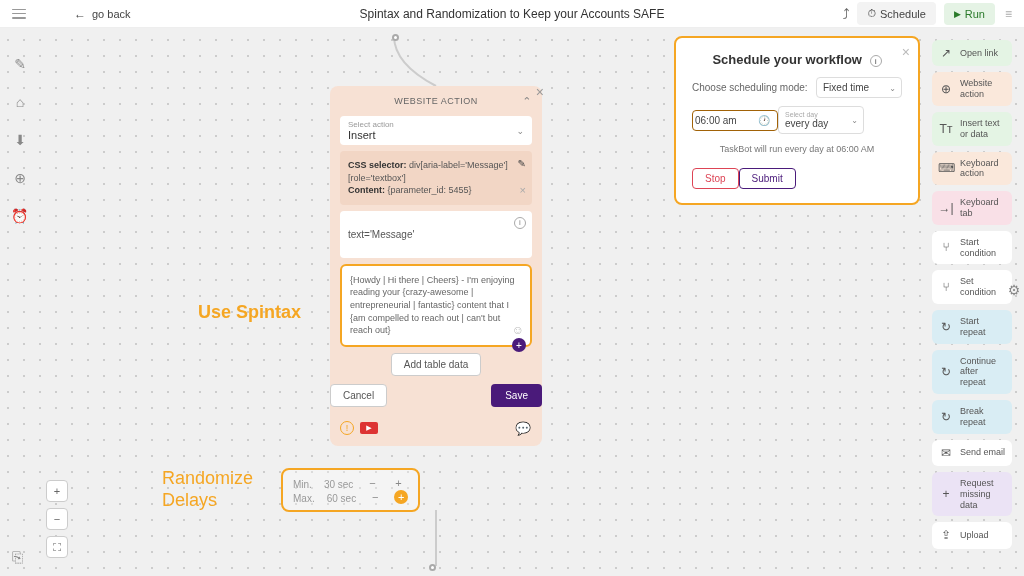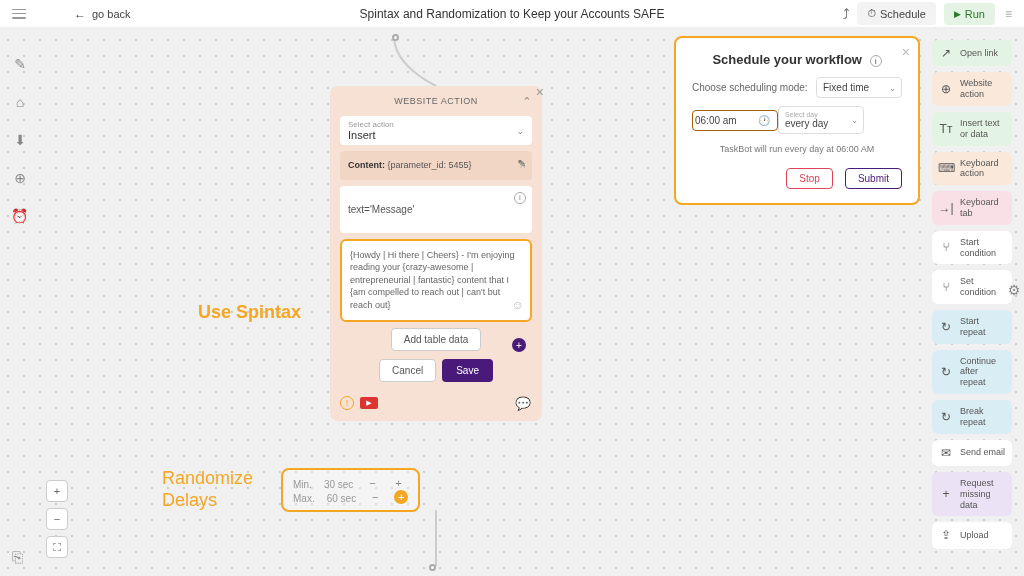--- a/index.html
+++ b/index.html
@@ -42,21 +42,21 @@
 .css-box{margin:0 10px 6px;background:#f2d6c5;border-radius:4px;padding:8px;position:relative;font-size:9px;color:#555;line-height:1.4}
 .css-box b{color:#333;font-weight:600}
 .pencil{position:absolute;right:6px;top:6px;color:#444;font-size:10px;cursor:pointer}
 .css-close{position:absolute;right:6px;bottom:6px;color:#aaa;font-size:11px;cursor:pointer}
 .text-row{margin:0 10px 6px;background:#fff;border-radius:4px;padding:18px 8px;font-size:10px;color:#555;position:relative}
 .text-row .info{position:absolute;right:6px;top:6px;width:12px;height:12px;border:1px solid #aaa;border-radius:50%;display:flex;align-items:center;justify-content:center;font-size:8px;color:#888}
 .plus-circ{position:absolute;right:16px;top:252px;width:14px;height:14px;border-radius:50%;background:#4a1a7a;color:#fff;display:flex;align-items:center;justify-content:center;font-size:10px;cursor:pointer;z-index:6}
 .spintax-box{margin:0 10px 6px;background:#fff;border:2px solid #f5a623;border-radius:6px;padding:8px;font-size:9px;color:#666;line-height:1.4;min-height:80px;position:relative}
 .smiley{position:absolute;right:6px;bottom:6px;color:#bbb;font-size:12px}
 .addtable{margin:4px auto 8px;display:block;background:#fff;border:1px solid #ccc;border-radius:4px;padding:5px 12px;font-size:10px;color:#555;cursor:pointer}
-.btns-row{display:flex;justify-content:center;gap:6px;margin-bottom:8px}
+.btns-row{display:flex;justify-content:space-between;gap:6px;margin-bottom:8px}
 .cancel-b{background:#fff;border:1px solid #ccc;border-radius:4px;padding:5px 12px;font-size:10px;color:#555;cursor:pointer}
 .save-b{background:#4a1a7a;border:none;border-radius:4px;padding:5px 14px;font-size:10px;color:#fff;cursor:pointer}
 .card-foot{display:flex;align-items:center;padding:6px 10px 10px;gap:6px}
 .warn-ic{width:14px;height:14px;border:1.5px solid #f5a623;border-radius:50%;display:flex;align-items:center;justify-content:center;font-size:9px;color:#f5a623}
 .yt-ic{width:18px;height:12px;background:#d33;border-radius:2px;display:flex;align-items:center;justify-content:center;color:#fff;font-size:7px}
 .chat-ic{margin-left:auto;color:#888;font-size:13px}
 .delays{position:absolute;left:281px;top:468px;border:2px solid #f5a623;border-radius:8px;padding:6px 10px;background:rgba(255,255,255,0.3);z-index:5}
 .delay-row{display:flex;align-items:flex-end;gap:12px;font-size:10px;color:#999}
 .pm{width:14px;height:14px;border-radius:50%;display:flex;align-items:center;justify-content:center;font-size:11px;color:#888;cursor:pointer}
 .pm.hl{background:#f5a623;color:#fff}
@@ -67,21 +67,21 @@
 .sched-title{text-align:center;font-size:13px;font-weight:600;color:#333;margin-bottom:10px}
 .sched-title .info-s{display:inline-block;width:12px;height:12px;border:1px solid #aaa;border-radius:50%;font-size:8px;color:#888;text-align:center;line-height:12px;margin-left:4px}
 .sched-row{display:flex;align-items:center;gap:0;margin-bottom:8px}
 .sched-lbl{font-size:10px;color:#666;flex:1}
 .sched-sel{border:1px solid #ddd;border-radius:4px;padding:4px 6px;font-size:10px;color:#444;width:86px;position:relative}
 .sched-sel .chev{position:absolute;right:5px;top:50%;transform:translateY(-50%);font-size:8px;color:#888}
 .sched-sel .tiny{font-size:7px;color:#aaa;display:block;line-height:1}
 .time-in{border:1px solid #a16207;border-radius:4px;padding:4px 2px;font-size:10px;color:#444;width:86px;position:relative}
 .clock-ic{position:absolute;right:6px;top:50%;transform:translateY(-50%);font-size:10px;color:#888}
 .sched-msg{text-align:center;font-size:9px;color:#777;margin:10px 0 14px}
-.sched-btns{display:flex;justify-content:flex-end;gap:12px}
+.sched-btns{display:flex;justify-content:flex-start;gap:0}
 .stop-b{border:1px solid #d45;background:#fff;color:#d45;border-radius:4px;padding:4px 12px;font-size:10px;cursor:pointer}
 .submit-b{border:1px solid #4a1a7a;background:#fff;color:#4a1a7a;border-radius:4px;padding:4px 12px;font-size:10px;cursor:pointer}
 .conn-top{position:absolute;left:392px;top:34px;width:7px;height:7px;border-radius:50%;border:2px solid #aaa;background:#fff;z-index:4}
 svg.curve{position:absolute;z-index:3;pointer-events:none}
 </style>
 </head>
 <body>
 
 <div class="dotted-bg"></div>
 
@@ -194,20 +194,21 @@
     <span class="chev">⌃</span>
   </div>
   <div class="sel-act">
     <div class="sel-lbl">Select action</div>
     <div class="sel-val">Insert</div>
     <span class="chev">⌄</span>
   </div>
   <div class="css-box">
     <span class="pencil">✎</span>
     <span class="css-close">×</span>
+    <div><b>CSS selector:</b> <span>div[aria-label='Message'] [role='textbox']</span></div>
     <div><b>Content:</b> <span>{parameter_id: 5455}</span></div>
   </div>
   <div class="text-row">
     <span>text='Message'</span>
     <span class="info">i</span>
   </div>
   <div class="plus-circ">+</div>
   <div class="spintax-box">
     <span>{Howdy | Hi there | Cheers} - I'm enjoying reading your {crazy-awesome | entrepreneurial | fantastic} content that I {am compelled to reach out | can't but reach out}</span>
     <span class="smiley">☺</span>

